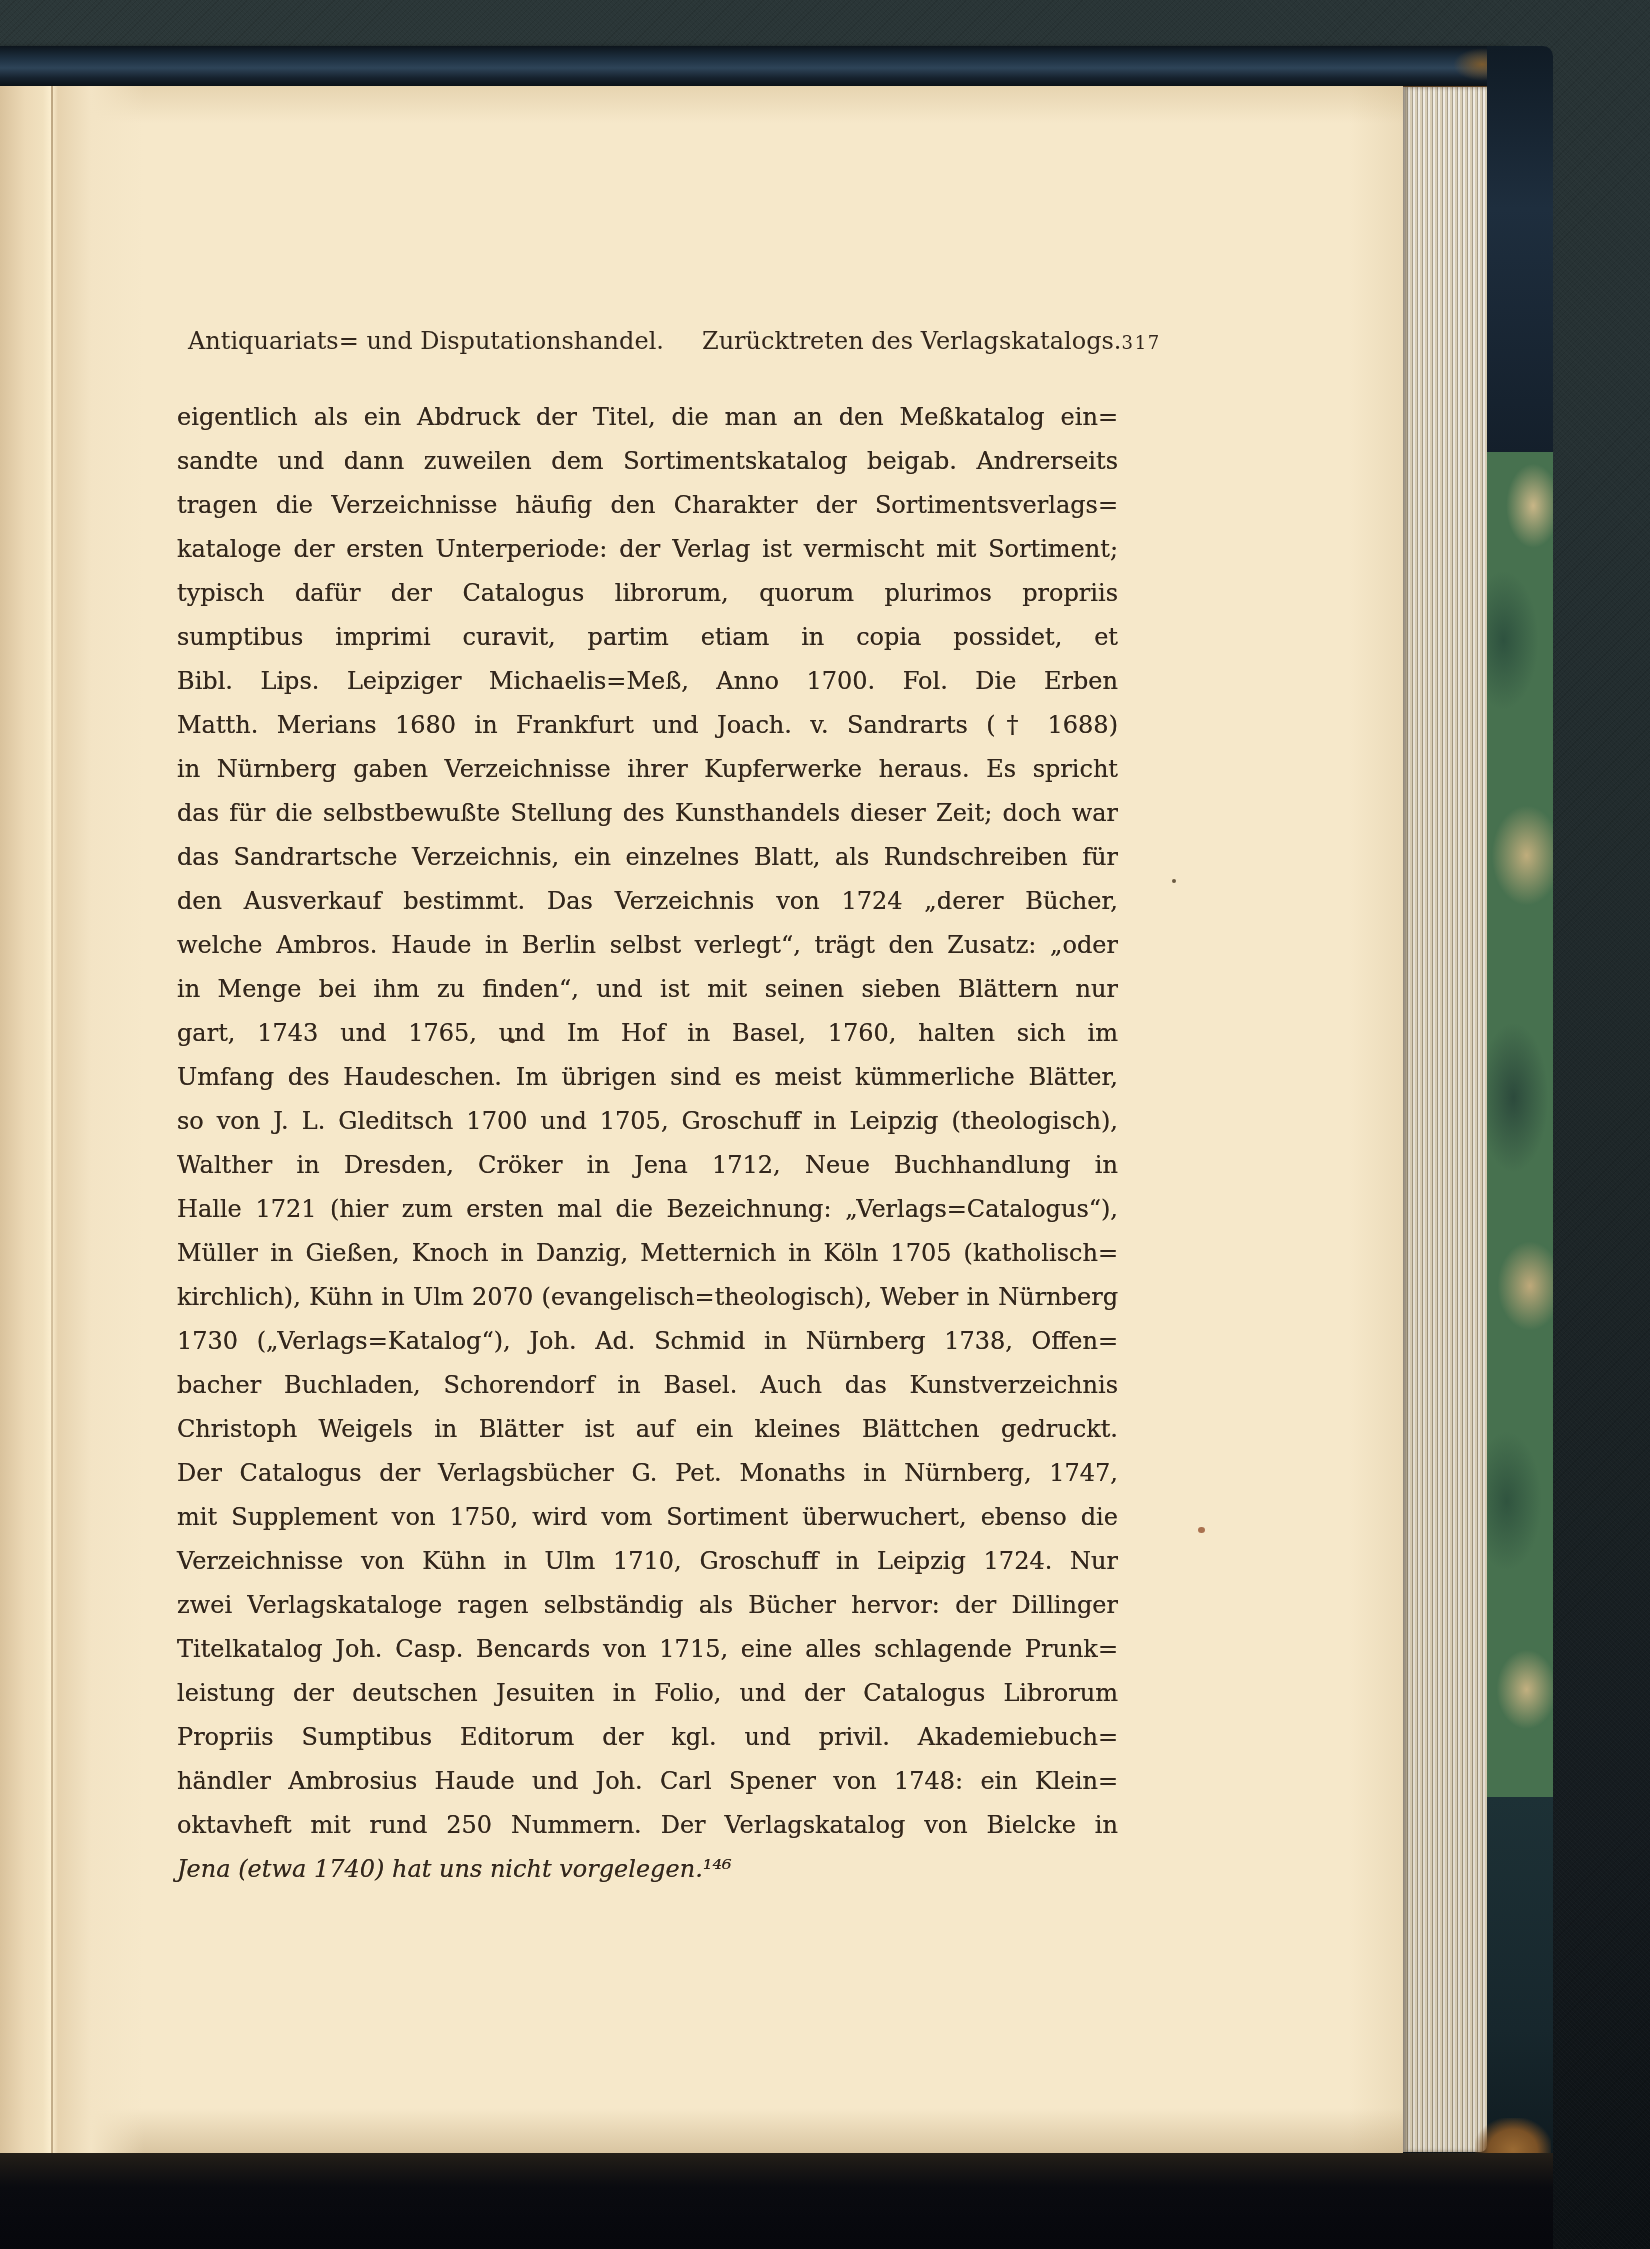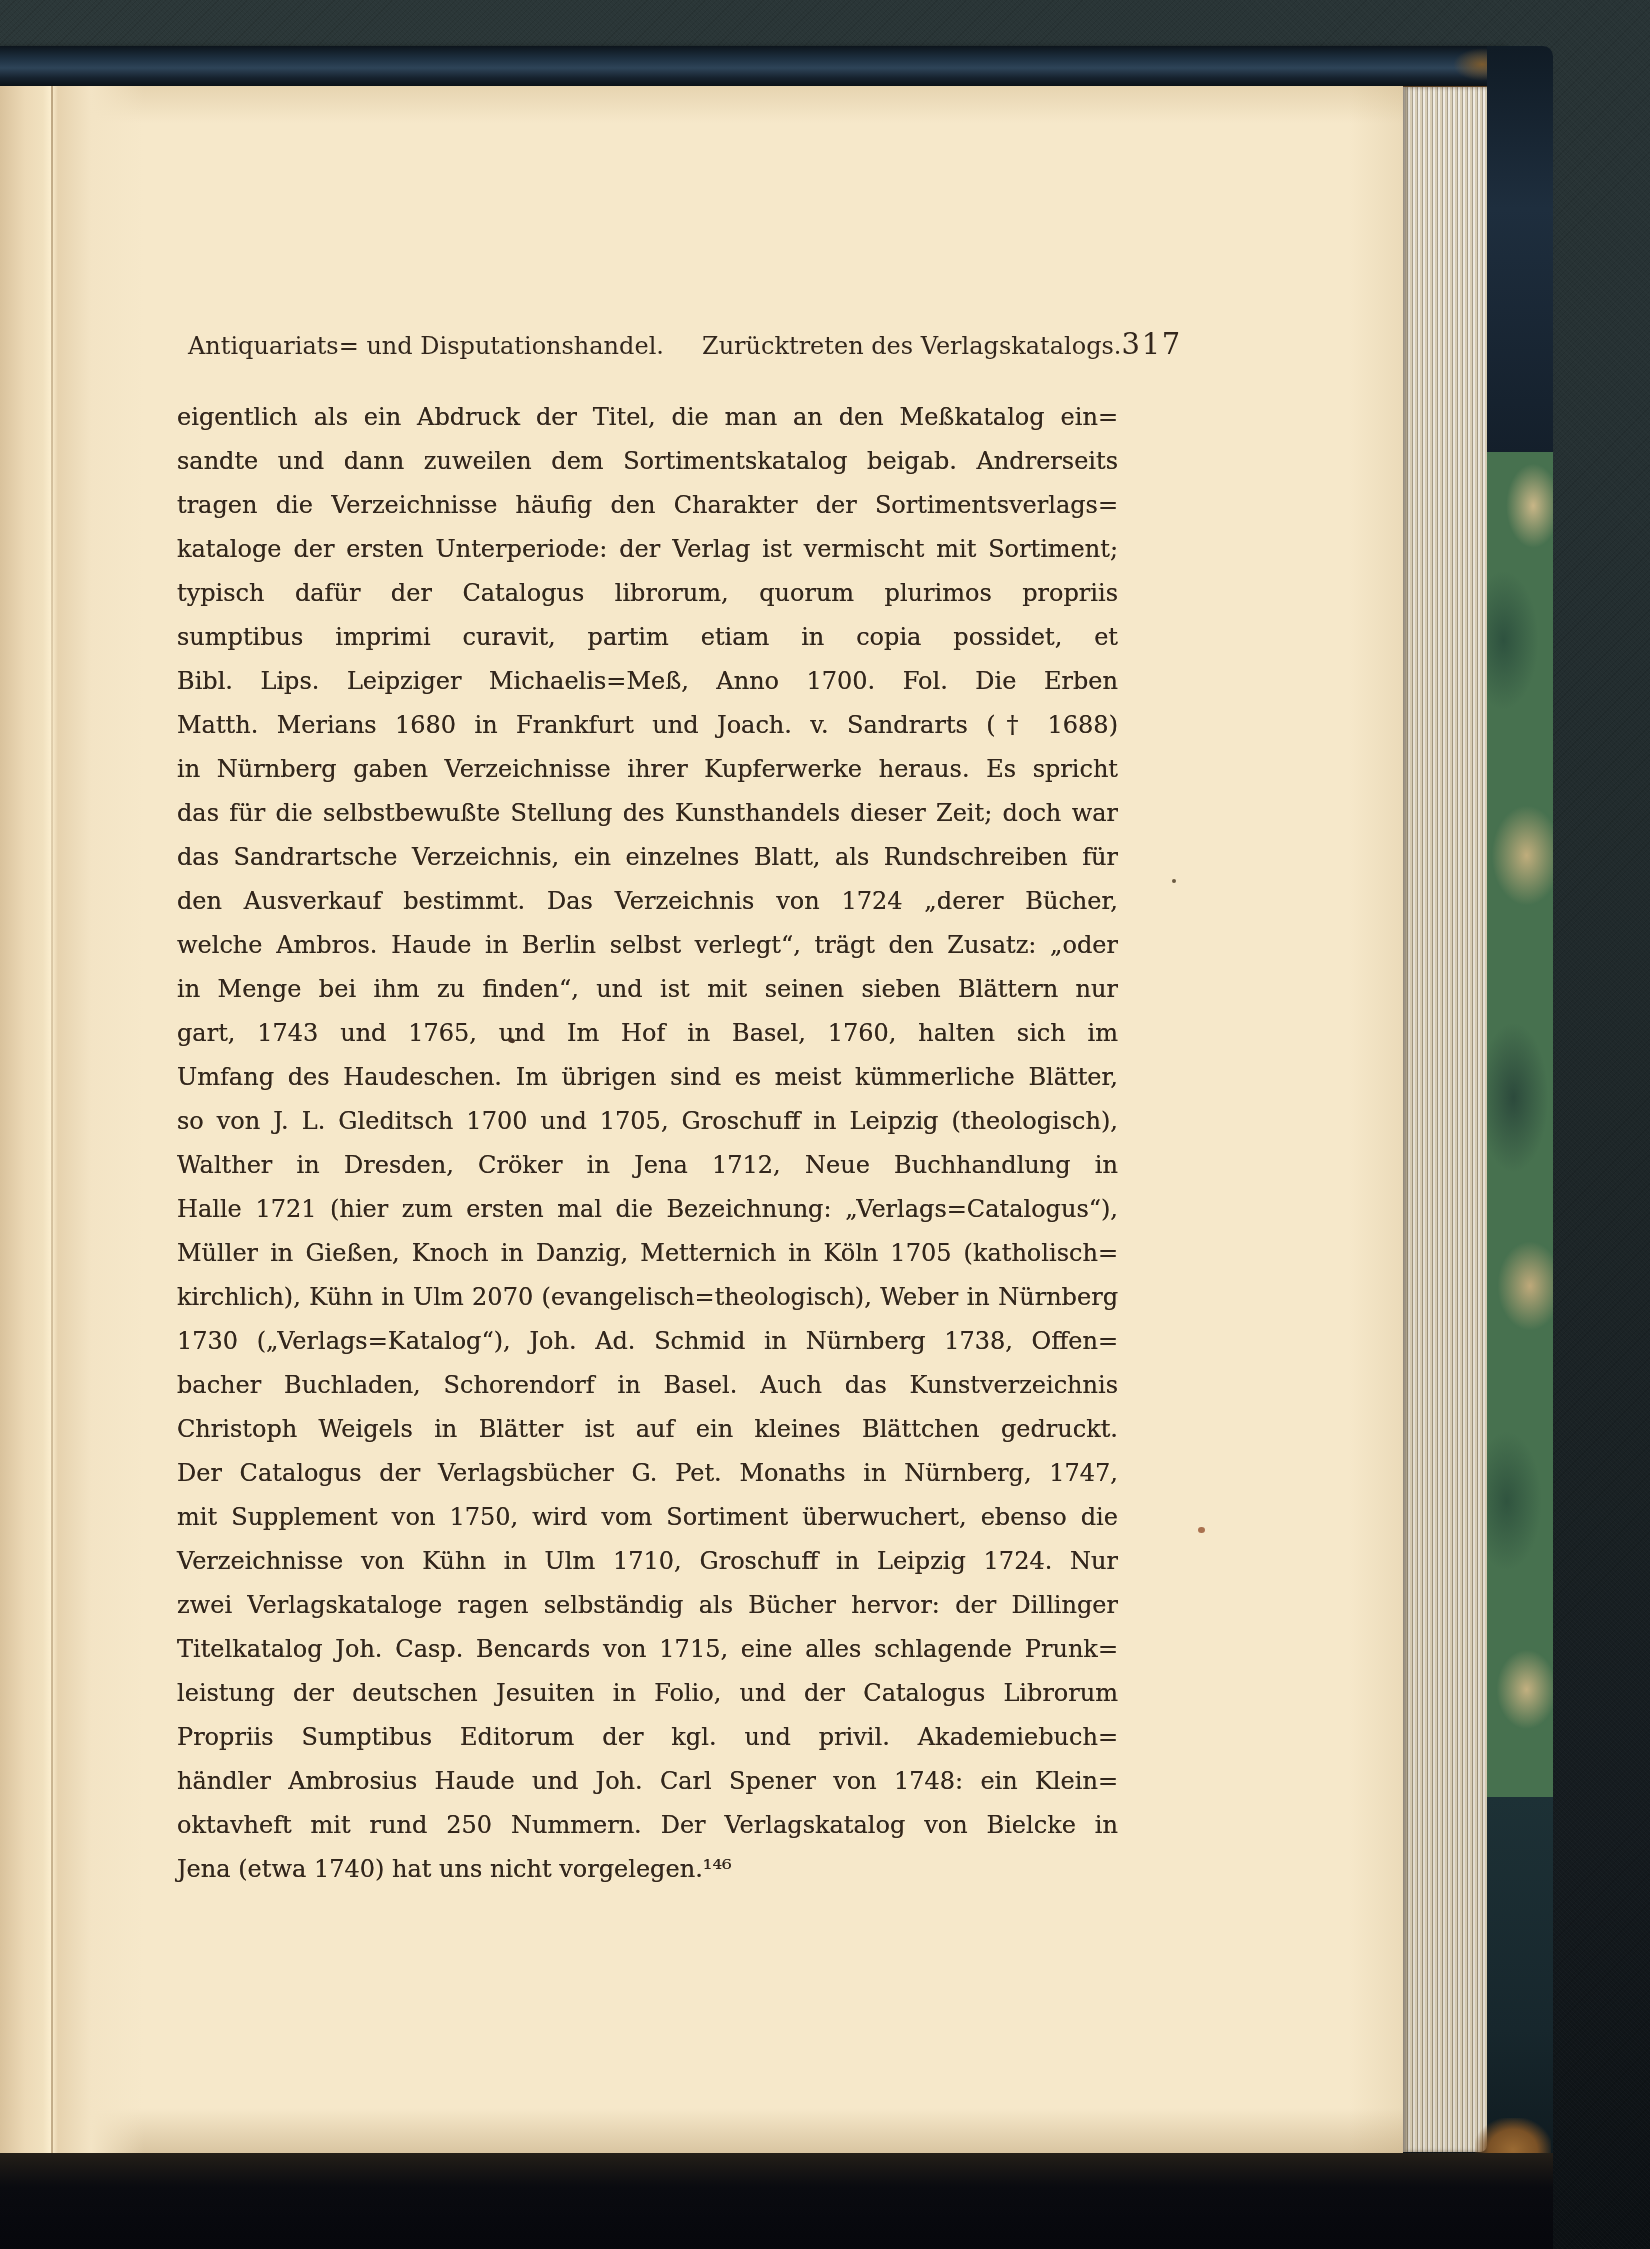--- a/index.html
+++ b/index.html
@@ -40,28 +40,28 @@
   .crease{
     position:absolute;left:51px;top:0;width:1.7px;height:100%;
     background:linear-gradient(180deg,rgba(140,110,70,.55),rgba(140,110,70,.22) 30%,rgba(140,110,70,.5));
   }
   .running-head{
     position:absolute;left:188px;top:241px;width:941px;
     display:flex;justify-content:space-between;align-items:baseline;
     font-size:24px;color:var(--ink,#32261c);white-space:nowrap;
   }
   .rh-gap{display:inline-block;width:38px;}
-  .page-number{font-size:29px;letter-spacing:1.7px;}
+  .page-number{font-size:18px;letter-spacing:1.7px;}
   .text-block{
     position:absolute;left:177px;top:309px;width:941px;
     font-size:24px;line-height:44px;color:var(--ink,#32261c);
     text-shadow:0 0 0.3px rgba(40,28,16,.7);
   }
   .line{text-align:justify;text-align-last:justify;}
-  .line.last{text-align-last:left;}
+  .line.last{text-align-last:left;font-style:italic;}
   
   .fore-edge{
     position:absolute;left:1403px;top:87px;width:84px;height:2065px;
     background-color:#c9bda4;
     background-image:
       repeating-linear-gradient(90deg,rgba(255,255,255,.55) 0 1.7px,rgba(90,82,66,.55) 1.7px 2.5px,rgba(216,205,180,.9) 2.5px 4.1px,rgba(120,110,90,.5) 4.1px 5px),
       linear-gradient(180deg,rgba(255,255,255,.30) 0,rgba(190,175,140,.12) 30%,rgba(150,138,112,.30) 100%);
     box-shadow:inset 3.3px 0 4.1px rgba(60,50,35,.55);
     border-radius:0 0 6.6px 0;
   }

